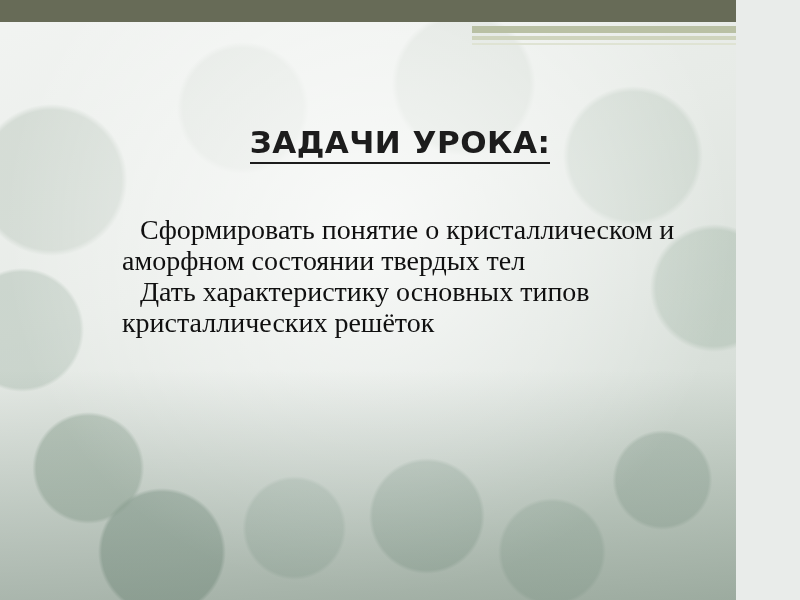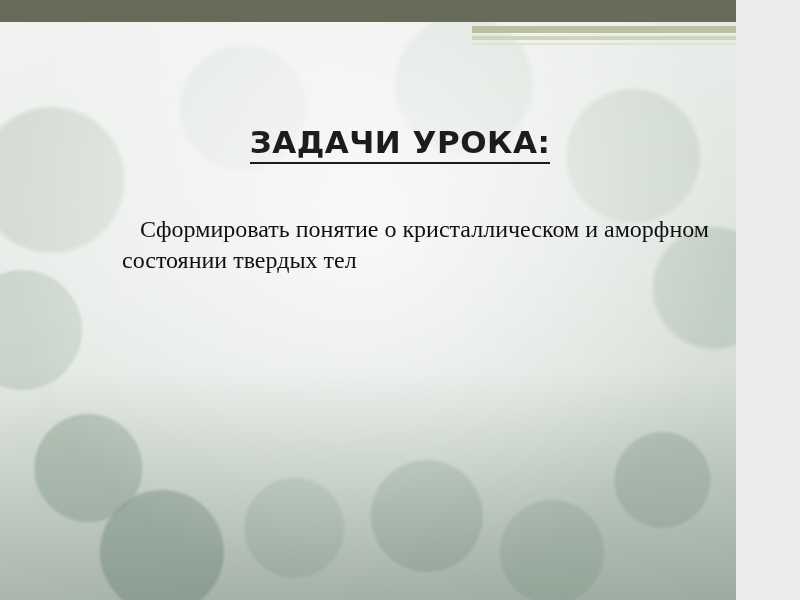--- a/index.html
+++ b/index.html
@@ -109,21 +109,21 @@
     padding-bottom: 2px;
   }
 
   
   .body-text {
     position: absolute;
     top: 214px;
     left: 122px;
     width: 600px;
     font-family: "Liberation Serif", serif;
-    font-size: 24px;
+    font-size: 28px;
     line-height: 31px;
     color: #101010;
   }
   .body-text p {
     margin: 0;
     text-indent: 18px;
   }
 </style>
 </head>
 <body>
@@ -139,15 +139,16 @@
   <div class="topbar-line1"></div>
   <div class="topbar-line2"></div>
   <div class="topbar-line3"></div>
 
   <div class="title">
     <span>ЗАДАЧИ УРОКА:</span>
   </div>
 
   <div class="body-text">
     <p>Сформировать понятие о  кристаллическом и аморфном состоянии твердых тел</p>
+    <p>Дать характеристику основных  типов кристаллических решёток</p>
   </div>
 
 </div>
 
 </body></html>

